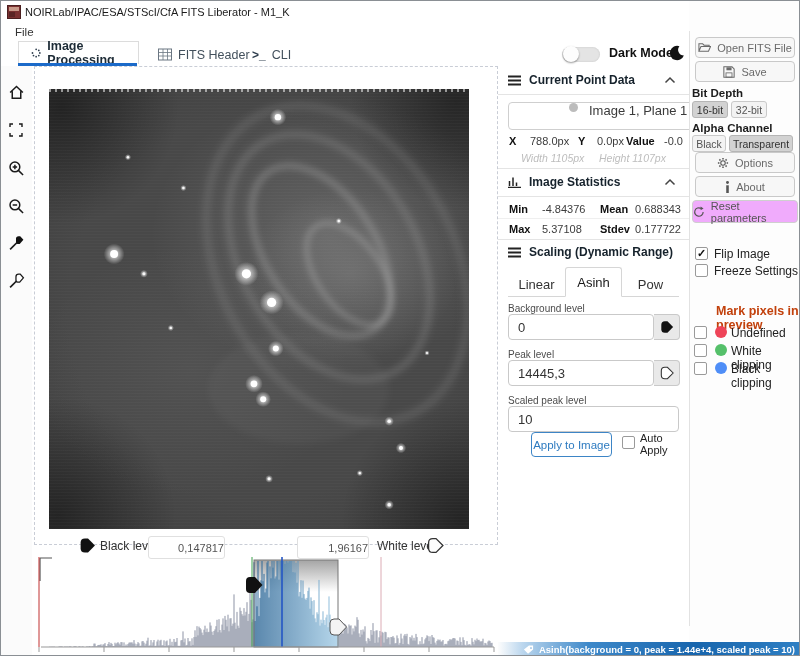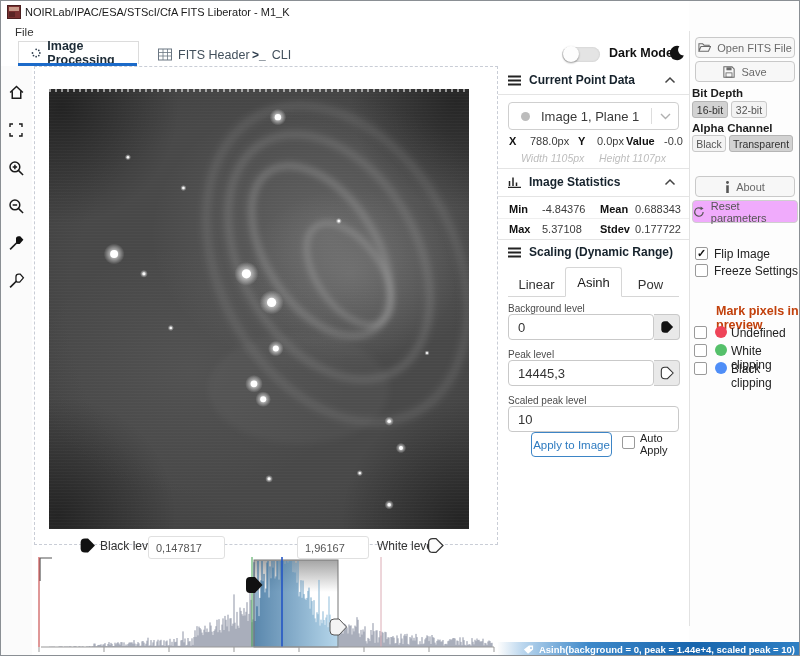--- a/index.html
+++ b/index.html
@@ -39,21 +39,21 @@
   .fits-image::before{content:"";position:absolute;left:0;top:0;right:0;height:3px;
     background:repeating-linear-gradient(90deg, rgba(255,255,255,.65) 0 2px, rgba(255,255,255,0) 2px 6px);opacity:.8;}
   .fits-image::after{content:"";position:absolute;inset:0;
     background:repeating-linear-gradient(0deg, rgba(255,255,255,.025) 0 1px, transparent 1px 3px);}
   
   .mid-panel{position:absolute;left:497px;top:65px;width:191px;height:576px;background:#fff;}
   .panel-header{position:absolute;left:10px;display:flex;align-items:center;gap:8px;font-size:12px;font-weight:bold;color:#16222c;}
   .divider{position:absolute;left:0;width:191px;border-top:1px solid #e4e4e4;}
   .divider.light{border-top-color:#efefef;}
   .chevron-btn{position:absolute;left:166px;width:14px;height:12px;}
-  .dropdown{position:absolute;left:10px;width:169px;height:26px;border:1px solid #cfcfcf;border-radius:4px;display:flex;align-items:center;background:#fff;}
+  .dropdown{position:absolute;left:10px;width:169px;height:26px;border:1px solid #cfcfcf;border-radius:4px;display:flex;background:#fff;padding-left:48px;}
   .dd-dot{width:9px;height:9px;border-radius:50%;background:#bcbcbc;margin-left:12px;}
   .dd-text{font-size:13px;color:#3a3a3a;margin-left:11px;flex:1;}
   .dd-sep{width:1px;height:16px;background:#ddd;}
   .dd-chev{width:26px;display:flex;align-items:center;justify-content:center;}
   .kv-label{font-size:11px;font-weight:bold;color:#111;position:absolute;}
   .kv-value{font-size:11px;color:#3c3c3c;position:absolute;}
   .dim-text{font-size:10.5px;color:#bdbdbd;position:absolute;font-style:italic;}
   .scale-tabs{position:absolute;left:10px;top:200px;width:171px;height:30px;border-bottom:1px solid #d6d6d6;display:flex;align-items:flex-end;}
   .scale-tab{width:57px;height:24px;display:flex;align-items:center;justify-content:center;font-size:13px;color:#333;box-sizing:border-box;}
   .scale-tab.active{height:30px;background:#fff;border:1px solid #d6d6d6;border-bottom:1px solid #fff;border-radius:3px 3px 0 0;color:#181818;margin-bottom:-1px;}
@@ -72,21 +72,21 @@
   .pill-btn{position:absolute;height:17px;border:1px solid #c9c9c9;border-radius:3px;background:#f3f3f3;font-size:10.5px;color:#555;
     display:flex;align-items:center;justify-content:center;box-sizing:border-box;}
   .pill-btn.selected{background:#d2d2d2;border-color:#b5b5b5;color:#333;}
   .checkbox{width:13px;height:13px;border:1px solid #9a9a9a;border-radius:2px;background:#fff;box-sizing:border-box;position:absolute;font-size:11px;line-height:11px;text-align:center;color:#111;}
   .checkbox.checked::after{content:"\2713";font-weight:bold;}
   .cb-label{position:absolute;font-size:12px;color:#222;}
   .mark-title{position:absolute;left:3px;font-size:12.5px;font-weight:bold;color:#c2410c;margin-left:24px;}
   .dot{position:absolute;width:12px;height:12px;border-radius:50%;}
   
   .level-label{position:absolute;font-size:12px;color:#333;}
-  .level-input{position:absolute;height:23px;border:1px solid #e0e0e0;border-radius:3px;background:#fff;font-size:11px;color:#555;display:flex;align-items:center;padding-left:7px;box-sizing:border-box;}
+  .level-input{position:absolute;height:23px;border:1px solid #e0e0e0;border-radius:3px;background:#fff;font-size:11px;color:#555;display:flex;align-items:center;padding-left:7px;box-sizing:border-box;justify-content:flex-end;}
   
   .statusbar{position:absolute;left:497px;top:641px;width:303px;height:15px;
     background:linear-gradient(90deg,#fdfdfd 0%,#bcd7ee 8%,#3d88c9 30%,#1765ad 65%,#2f80c4 100%);
     display:flex;align-items:center;justify-content:flex-end;gap:5px;padding-right:6px;box-sizing:border-box;}
   .status-text{font-size:9.5px;font-weight:bold;color:#fff;}
   svg{display:block;}
 </style>
 </head>
 <body>
 
@@ -379,20 +379,29 @@
     </div>
 
     <span class="side-label" style="top:86px">Bit Depth</span>
     <div class="pill-btn selected" style="left:3px;top:100px;width:36px">16-bit</div>
     <div class="pill-btn" style="left:42px;top:100px;width:36px">32-bit</div>
 
     <span class="side-label" style="top:121px">Alpha Channel</span>
     <div class="pill-btn" style="left:3px;top:134px;width:34px">Black</div>
     <div class="pill-btn selected" style="left:40px;top:134px;width:64px">Transparent</div>
 
+    <div class="side-btn" style="top:151px">
+      <svg width="12" height="12" viewBox="0 0 16 16">
+        <circle cx="8" cy="8" r="3" fill="none" stroke="#555" stroke-width="1.4"></circle>
+        <g stroke="#555" stroke-width="2">
+            <path d="M8 1.2 V3.2 M8 12.8 V14.8 M1.2 8 H3.2 M12.8 8 H14.8 M3.2 3.2 L4.6 4.6 M11.4 11.4 L12.8 12.8 M12.8 3.2 L11.4 4.6 M4.6 11.4 L3.2 12.8"></path>
+          </g>
+      </svg>
+      <span>Options</span>
+    </div>
     <div class="side-btn" style="top:175px">
       <svg width="5" height="12" viewBox="0 0 5 14">
         <circle cx="2.5" cy="1.8" r="1.7" fill="#555"></circle>
           <rect x="1" y="5" width="3" height="9" fill="#555"></rect>
       </svg>
       <span>About</span>
     </div>
     <div class="side-btn gray" style="top:199px;height:23px">
       <svg width="12" height="12" viewBox="0 0 14 14">
         <path d="M12 7 A5 5 0 1 1 9.5 2.7" fill="none" stroke="#555" stroke-width="1.4"></path>

